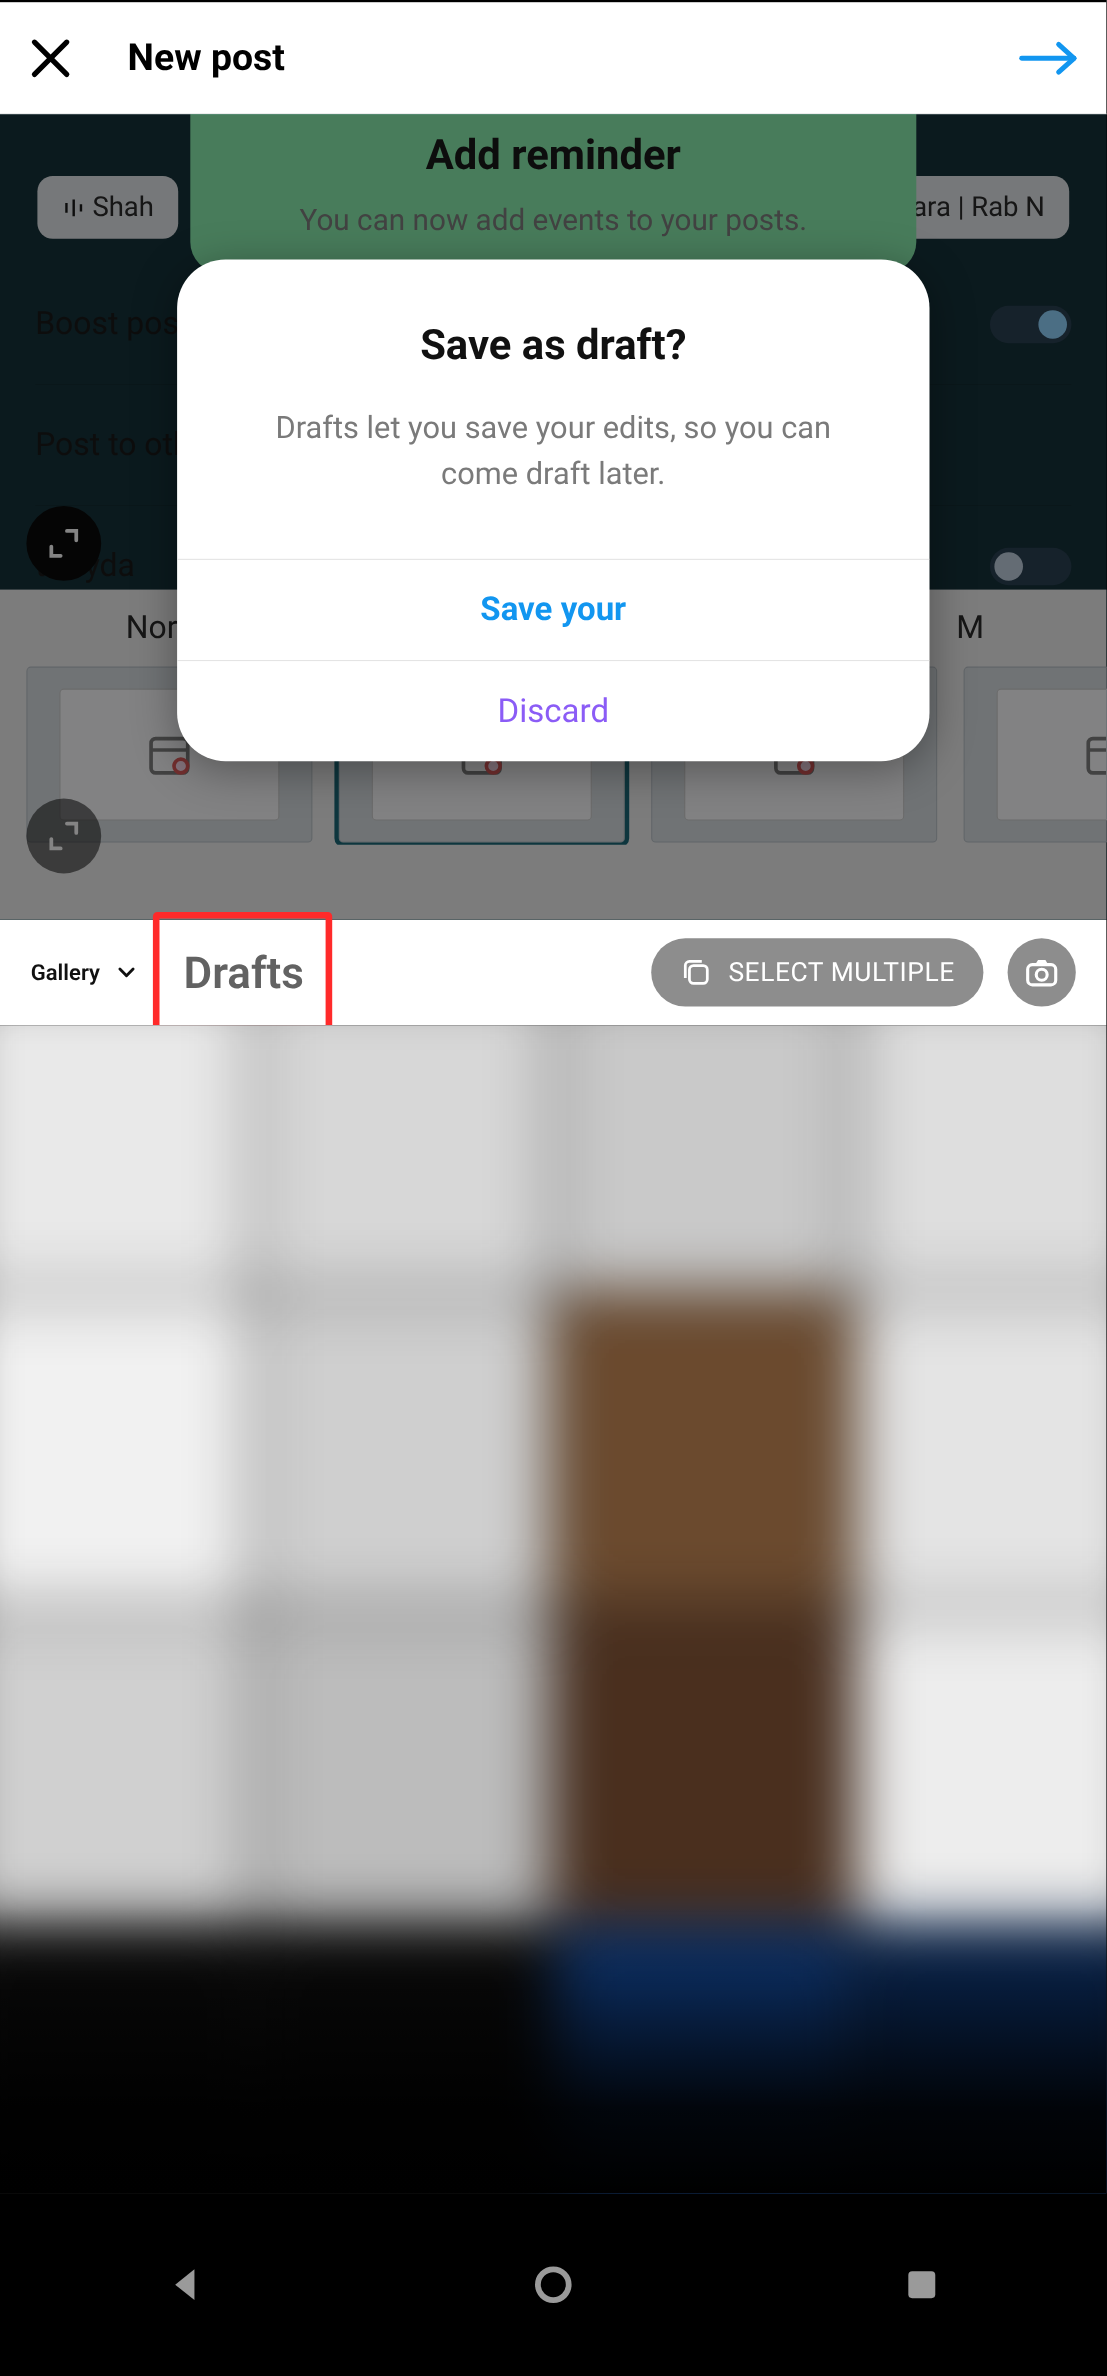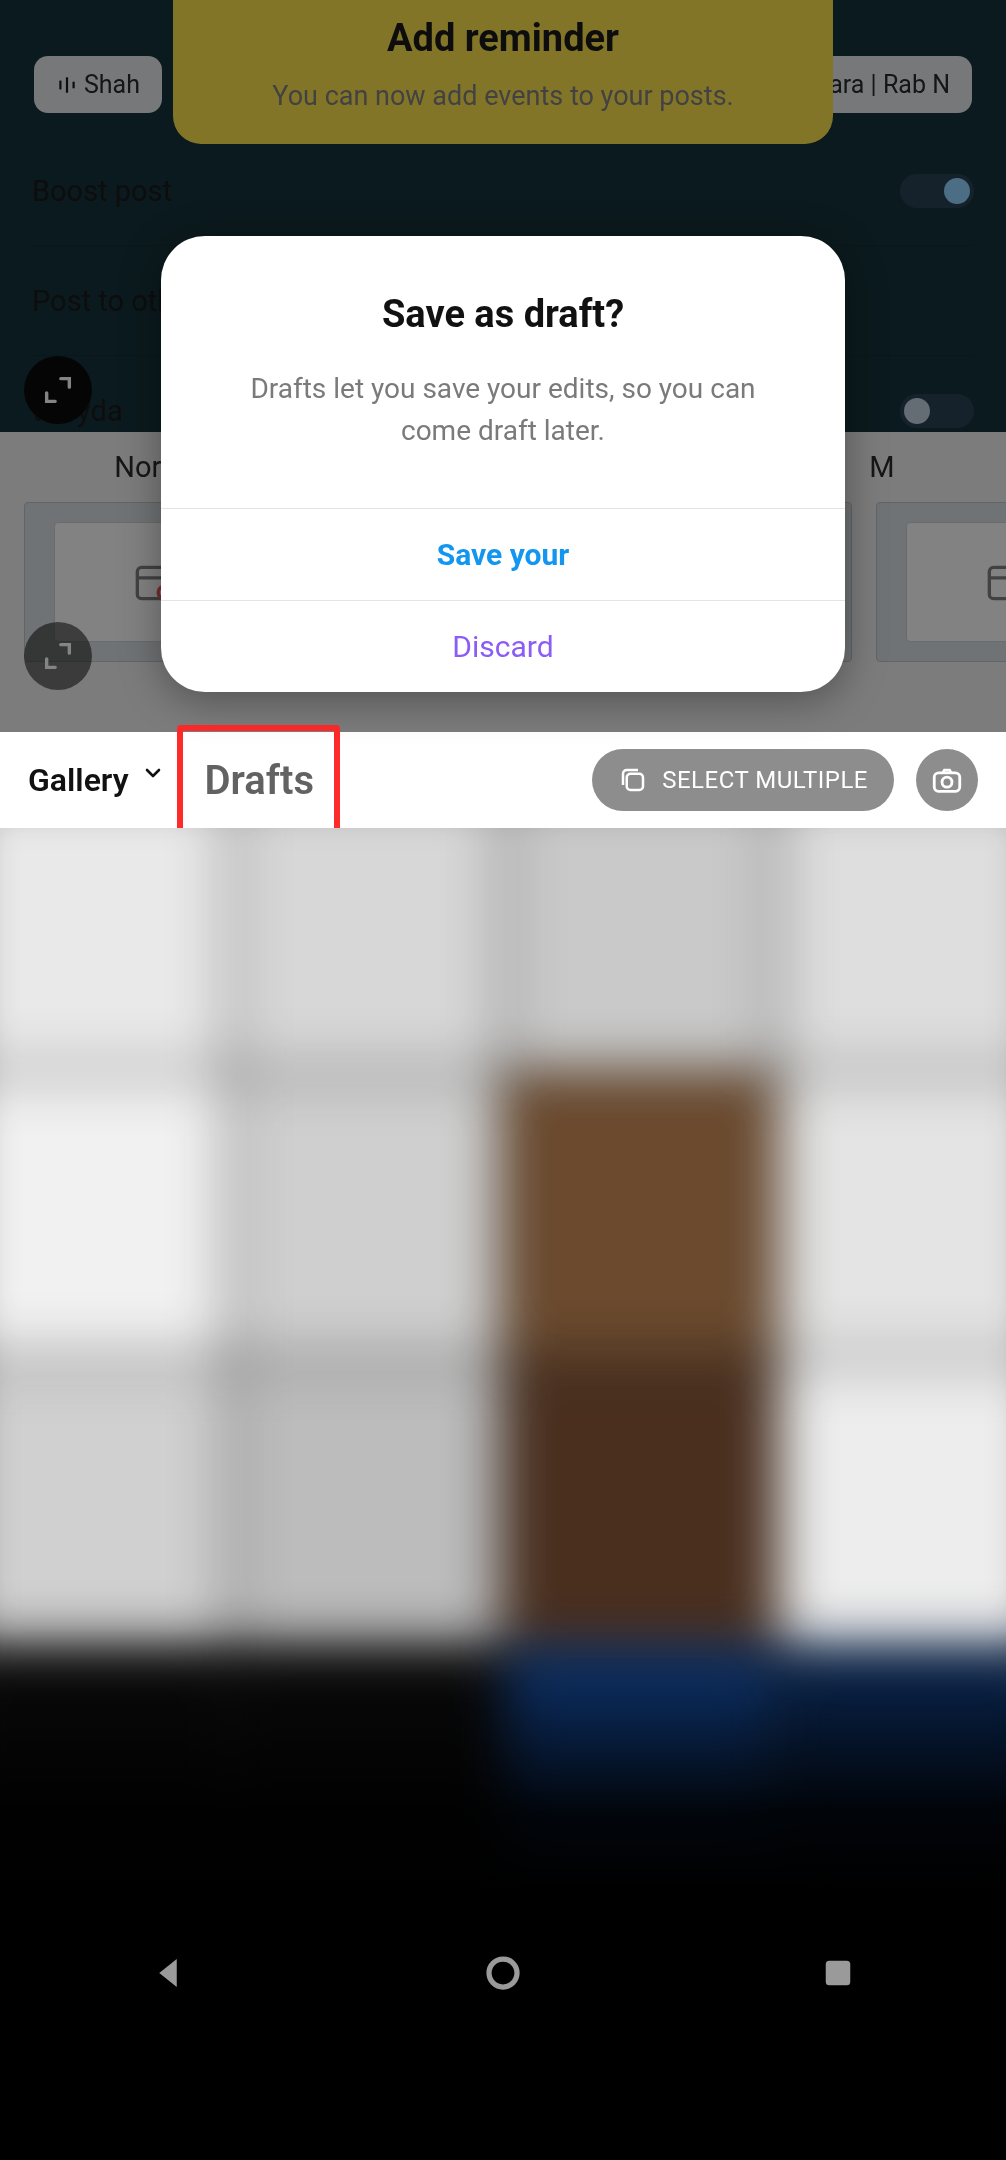--- a/index.html
+++ b/index.html
@@ -29,21 +29,21 @@
   .close-x svg { width: 100%; height: 100%; }
   .appbar-title { font-size: 34px; font-weight: 700; color: #000; }
   .appbar-spacer { flex: 1; }
   .next-arrow { width: 56px; height: 44px; display: flex; align-items: center; justify-content: center; cursor: pointer; }
   .next-arrow svg { width: 56px; height: 44px; }
 
   
   .stage { position: relative; height: 732px; background: #0d2a32; overflow: hidden; }
   .stage-reminder {
     position: absolute; left: 50%; top: -32px; transform: translateX(-50%);
-    width: 660px; background: #fde047; border-radius: 0 0 28px 28px;
+    width: 660px; background: #86efac; border-radius: 0 0 28px 28px;
     padding-top: 48px; padding-bottom: 28px; text-align: center;
   }
   .stage-reminder h2 { font-size: 38px; font-weight: 700; color: #111; margin-bottom: 18px; }
   .stage-reminder p { font-size: 27px; color: #7a7a7a; padding: 0 32px; line-height: 1.4; }
 
   .chip-row {
     position: absolute; top: 56px; left: 0; right: 0; display: flex;
     gap: 12px; padding: 0 34px; pointer-events: none;
   }
   .chip {
@@ -117,21 +117,21 @@
     justify-content: center; font-size: 30px; cursor: pointer;
   }
   .modal-btn.primary { color: #1296f0; font-weight: 700; }
   .modal-btn.secondary { color: #8b5cf6; }
 
   
   .picker-bar {
     height: 96px; background: #fff; display: flex; align-items: center;
     padding: 0 28px; gap: 22px;
   }
-  .source-select { display: flex; align-items: flex-start; gap: 12px; font-size: 32px; font-weight: 600; color: #111; cursor: pointer; }
+  .source-select { display: flex; align-items: flex-end; gap: 12px; font-size: 20px; font-weight: 600; color: #111; cursor: pointer; }
   .source-select svg { width: 24px; height: 24px; }
   .drafts-tab {
     font-size: 40px; font-weight: 600; color: #626262; padding: 8px 18px;
     cursor: pointer; position: relative;
   }
   .drafts-tab::before {
     content: ""; position: absolute; left: -10px; right: -8px; top: -24px; bottom: -22px;
     border: 6px solid #ff2a2a; border-radius: 4px;
   }
   .picker-spacer { flex: 1; }
@@ -169,20 +169,36 @@
     height: 166px; background: #000; display: flex; align-items: center; justify-content: space-around;
   }
   .nav-btn { width: 44px; height: 44px; display:flex; align-items:center; justify-content:center; cursor:pointer; }
   .nav-btn svg { width: 42px; height: 42px; }
 </style>
 </head>
 <body>
 
 <div class="frame">
 
+  <div class="appbar">
+    <div class="close-x">
+      <svg viewBox="0 0 24 24" stroke="#000" stroke-width="2.6" fill="none" stroke-linecap="round">
+        <line x1="4" y1="4" x2="20" y2="20"></line>
+          <line x1="20" y1="4" x2="4" y2="20"></line>
+      </svg>
+    </div>
+    <div class="appbar-title">New post</div>
+    <div class="appbar-spacer"></div>
+    <div class="next-arrow">
+      <svg viewBox="0 0 40 24" stroke="#1296f0" stroke-width="3.2" fill="none" stroke-linecap="round" stroke-linejoin="round">
+        <line x1="2" y1="12" x2="36" y2="12"></line>
+          <polyline points="26,3 36,12 26,21"></polyline>
+      </svg>
+    </div>
+  </div>
 
   <div class="stage">
 
     <div class="chip-row">
       <div class="chip">
         <svg class="audio-bars" viewBox="0 0 20 20" stroke="#111" stroke-width="2" fill="none">
           <line x1="4" y1="6" x2="4" y2="14"></line>
             <line x1="10" y1="3" x2="10" y2="17"></line>
             <line x1="16" y1="7" x2="16" y2="13"></line>
         </svg>

